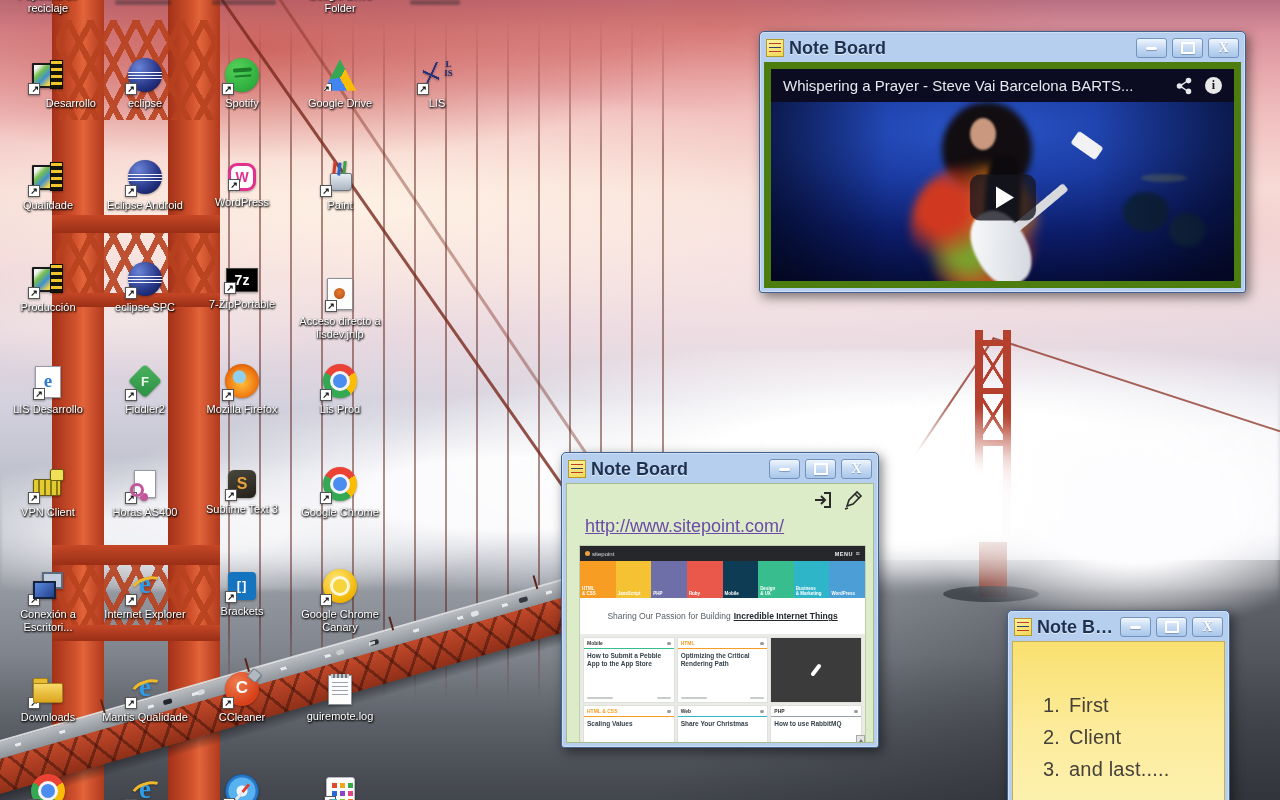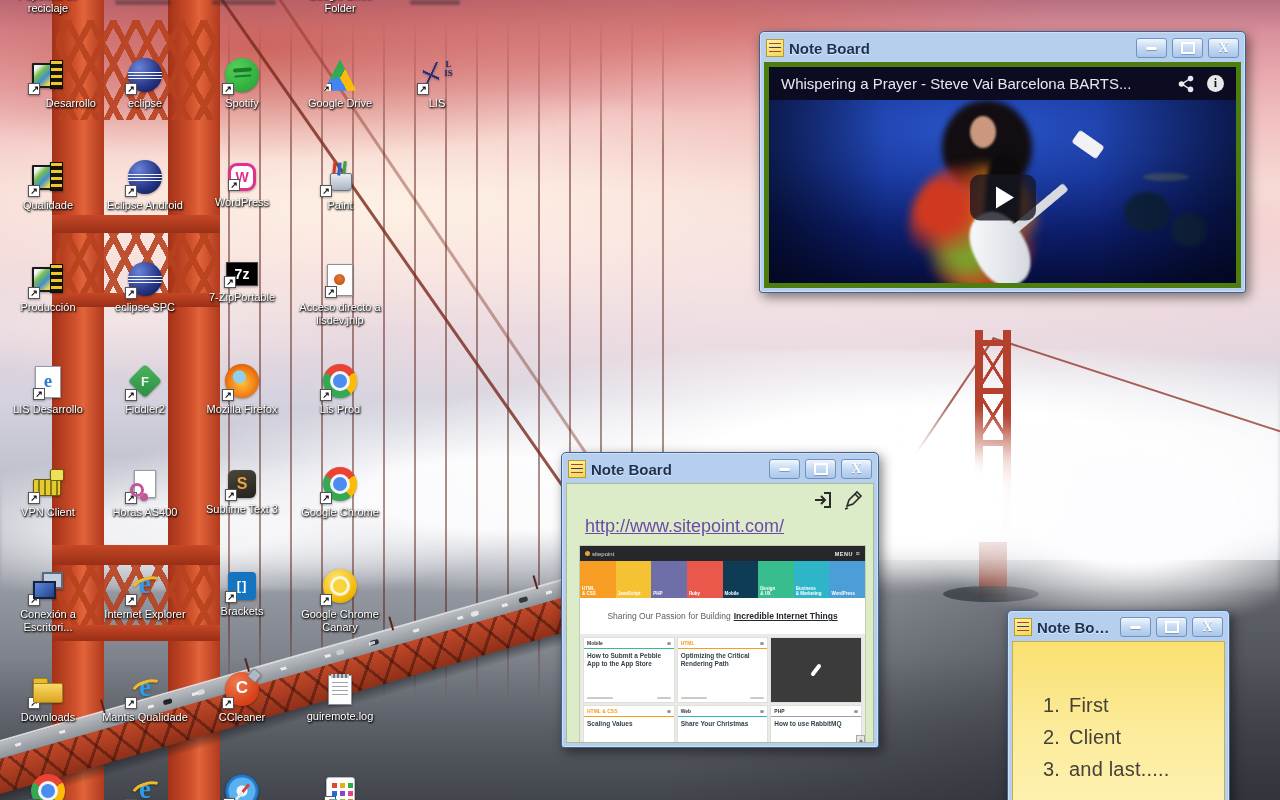--- a/index.html
+++ b/index.html
@@ -81,21 +81,21 @@
   .g-eclipse{border-radius:50%;background:linear-gradient(180deg,transparent 40%,rgba(255,255,255,.95) 41% 44%,transparent 44% 49%,rgba(255,255,255,.95) 50% 53%,transparent 53% 58%,rgba(255,255,255,.95) 59% 62%,transparent 62%),radial-gradient(circle at 32% 28%,#6a84d8,#2a3a8c 55%,#141f5e 85%)}
   .g-spotify{border-radius:50%;background:radial-gradient(circle at 35% 30%,#52d058,#2fae3e 70%,#239532)}
   .g-spotify::before{content:"";position:absolute;left:8px;top:10px;width:19px;height:4px;background:#1a7c28;border-radius:3px;box-shadow:0 6px 0 -1px #1a7c28,0 12px 0 -2px #1a7c28;transform:rotate(-4deg)}
   .g-gdrive{clip-path:polygon(50% 4%,98% 96%,2% 96%);background:conic-gradient(from 150deg at 50% 60%,#4285f4 0 33%,#34a853 0 66%,#fbbc05 0)}
   .g-lis::before{content:"";position:absolute;left:3px;top:4px;width:16px;height:26px;background:linear-gradient(115deg,transparent 46%,#24307c 47% 53%,transparent 54%),linear-gradient(25deg,transparent 46%,#24307c 47% 53%,transparent 54%)}
   .g-lis .gt{left:auto;right:1px;top:2px;width:9px;word-break:break-all;font-size:9px;line-height:9px;font-weight:bold;color:#1c2a6e;font-family:"Liberation Serif",serif}
   .g-wamp{width:28px;height:28px;margin:3px auto;border:3px solid #e0318e;border-radius:9px;background:#fff;box-sizing:border-box}
   .g-wamp .gt{color:#e0318e;font-weight:bold;font-size:14px;line-height:22px;text-align:center}
   .g-paint::before{content:"";position:absolute;left:7px;top:13px;width:20px;height:16px;background:linear-gradient(180deg,#e8ecf2,#aab4c2);border:1px solid #6a7482;border-radius:2px 2px 4px 4px}
   .g-paint::after{content:"";position:absolute;left:10px;top:1px;width:3px;height:13px;background:#d03a2a;box-shadow:5px 1px 0 #2a62c8,10px -1px 0 #3fa04a;transform:rotate(6deg)}
-  .g-sevenzip{width:30px;height:22px;margin:0 auto;background:#000;border:1px solid #444}
+  .g-sevenzip{width:30px;height:22px;margin:6px auto;background:#000;border:1px solid #444}
   .g-sevenzip .gt{color:#fff;font-weight:bold;font-size:14px;line-height:22px;text-align:center}
   .g-jnlp{width:24px;height:30px;margin:2px auto;background:#fdfdfd;border:1px solid #8a8f98;border-radius:1px}
   .g-jnlp::after{content:"";position:absolute;left:6px;top:9px;width:11px;height:11px;border-radius:50%;background:radial-gradient(circle at 50% 40%,#e87a30,#b44a14)}
   .g-iedoc{width:24px;height:30px;margin:2px auto;background:#fff;border:1px solid #99a}
   .g-iedoc .gt{color:#2f7cd6;font-size:19px;font-weight:bold;line-height:28px;text-align:center;font-family:"Liberation Serif",serif}
   .g-fiddler::before{content:"";position:absolute;left:5px;top:5px;width:24px;height:24px;background:linear-gradient(135deg,#4ab35e,#2c8f44);transform:rotate(45deg);border-radius:4px}
   .g-fiddler .gt{display:flex;align-items:center;justify-content:center;color:#eaf6ec;font-weight:bold;font-size:13px}
   .g-firefox{border-radius:50%;background:radial-gradient(circle at 42% 38%,#8fd0ee 0 6px,transparent 7px),radial-gradient(circle at 50% 55%,#ffc23d,#f07c14 55%,#d85a08 80%)}
   .g-chrome{border-radius:50%;background:conic-gradient(from -60deg,#ea4335 0 120deg,#fbbc05 0 200deg,#34a853 0 360deg)}
   .g-chrome::after{content:"";position:absolute;left:50%;top:50%;width:14px;height:14px;transform:translate(-50%,-50%);border-radius:50%;background:#4a8cf0;border:3px solid #f4f4f4}
@@ -124,30 +124,30 @@
   .g-safari{border-radius:50%;background:radial-gradient(circle at 50% 50%,#eef6ff 0 5px,#58b2f0 6px 13px,#2a78c8 14px);border:1px solid #1c5ea0;box-sizing:border-box}
   .g-safari::after{content:"";position:absolute;left:15px;top:7px;width:3px;height:20px;background:linear-gradient(180deg,#e03c2c 50%,#e8e8e8 50%);transform:rotate(40deg)}
   .g-grid{width:27px;height:27px;margin:3px auto;background:#fff;border:1px solid #b8bcc2;border-radius:3px}
   .g-grid::after{content:"";position:absolute;left:5px;top:5px;width:5px;height:5px;background:#e04830;box-shadow:8px 0 0 #f2a818,16px 0 0 #35a848,0 8px 0 #2a68d8,8px 8px 0 #8a46c8,16px 8px 0 #e04884,0 16px 0 #28b8c8,8px 16px 0 #88c828,16px 16px 0 #f27818}
 
   
   .win{position:absolute;background:#b6cfee;border:1px solid #41628e;border-radius:5px 5px 3px 3px;box-shadow:0 0 0 1px rgba(255,255,255,.35) inset,3px 4px 12px rgba(0,0,0,.5);padding:4px;box-sizing:border-box;display:flex;flex-direction:column}
   .titlebar{height:24px;display:flex;align-items:center;gap:5px;padding:0 2px 2px 2px}
   .nicon{width:16px;height:16px;background:linear-gradient(160deg,#fcf3a2,#f0d858);border:1px solid #b89a2a;position:relative;flex:0 0 auto}
   .nicon::before{content:"";position:absolute;left:2px;top:3px;right:2px;height:9px;background:repeating-linear-gradient(180deg,#c23a2a 0 1px,transparent 1px 4px,#3a3a6a 4px 5px,transparent 5px 8px)}
-  .ttext{flex:1;font-size:15px;font-weight:bold;color:#1e3050;white-space:nowrap;overflow:hidden;text-overflow:ellipsis;text-shadow:0 1px 0 rgba(255,255,255,.6)}
+  .ttext{flex:1;font-size:18px;font-weight:bold;color:#1e3050;white-space:nowrap;overflow:hidden;text-overflow:ellipsis;text-shadow:0 1px 0 rgba(255,255,255,.6)}
   .tbtn{width:29px;height:18px;border:1px solid #7291bc;border-radius:3px;background:linear-gradient(180deg,#f0f6fe,#c6daf2 50%,#a8c6ea);display:flex;align-items:center;justify-content:center;position:relative;flex:0 0 auto;cursor:pointer}
   .tbtn-min::after{content:"";width:11px;height:3px;background:#fff;border-radius:2px;box-shadow:0 1px 1px #7a96ba}
   .tbtn-max::after{content:"";width:10px;height:8px;border:2px solid #fff;border-radius:1px;box-shadow:0 1px 1px #7a96ba}
   .tbtn-close{font-family:"Liberation Serif",serif;font-weight:bold;font-size:14px;color:#fff;text-shadow:0 1px 1px #7a96ba}
   .wcontent{flex:1;position:relative;overflow:hidden}
 
   
   #vwin{left:759px;top:31px;width:487px;height:262px;z-index:20}
-  #vwin .wcontent{background:#10123a;border:5px solid #4d7c0f}
+  #vwin .wcontent{background:#10123a;border:7px solid #4d7c0f}
   .vheader{height:33px;background:#0b0c22;color:#e8e8ec;display:flex;align-items:center;gap:12px;padding:0 12px}
   .vtitle{flex:1;font-size:15px;white-space:nowrap;overflow:hidden}
   .vinfo{width:17px;height:17px;border-radius:50%;background:#e8e8e8;color:#14161c;font-family:"Liberation Serif",serif;font-weight:bold;font-size:12px;line-height:17px;text-align:center;flex:0 0 auto;cursor:pointer}
   .vshare{flex:0 0 auto;cursor:pointer;display:flex}
   .vbody{position:absolute;left:0;right:0;top:33px;bottom:0;overflow:hidden;background:
     radial-gradient(120% 90% at 45% 15%,#2a55c8 0%,#1a3aa0 35%,#0c1d6a 65%,#050b34 100%)}
   .vfx{position:absolute;border-radius:50%;filter:blur(2px)}
   .hair{left:37%;top:0;width:90px;height:95px;background:#120d10;filter:blur(3px)}
   .face{left:43%;top:9%;width:26px;height:32px;background:#c9987e;filter:blur(1px)}
   .shirt{left:30%;top:34%;width:130px;height:130px;filter:blur(4px);background:
@@ -343,21 +343,21 @@
       </div>
       <div class="dlabel">eclipse SPC</div>
     </div>
     <div class="dicon" style="left: 194px; top: 262px;">
       <div class="g g-sevenzip">
         <span class="gt">7z</span>
         <span class="arrow"></span>
       </div>
       <div class="dlabel">7-ZipPortable</div>
     </div>
-    <div class="dicon" style="left: 292px; top: 262px; text-align: center;">
+    <div class="dicon" style="left: 292px; top: 276px; text-align: center;">
       <div class="g g-jnlp">
         <span class="arrow"></span>
       </div>
       <div class="dlabel">Acceso directo a lisdev.jnlp</div>
     </div>
     <div class="dicon" style="left: 0px; top: 364px;">
       <div class="g g-iedoc">
         <span class="gt">e</span>
         <span class="arrow"></span>
       </div>

